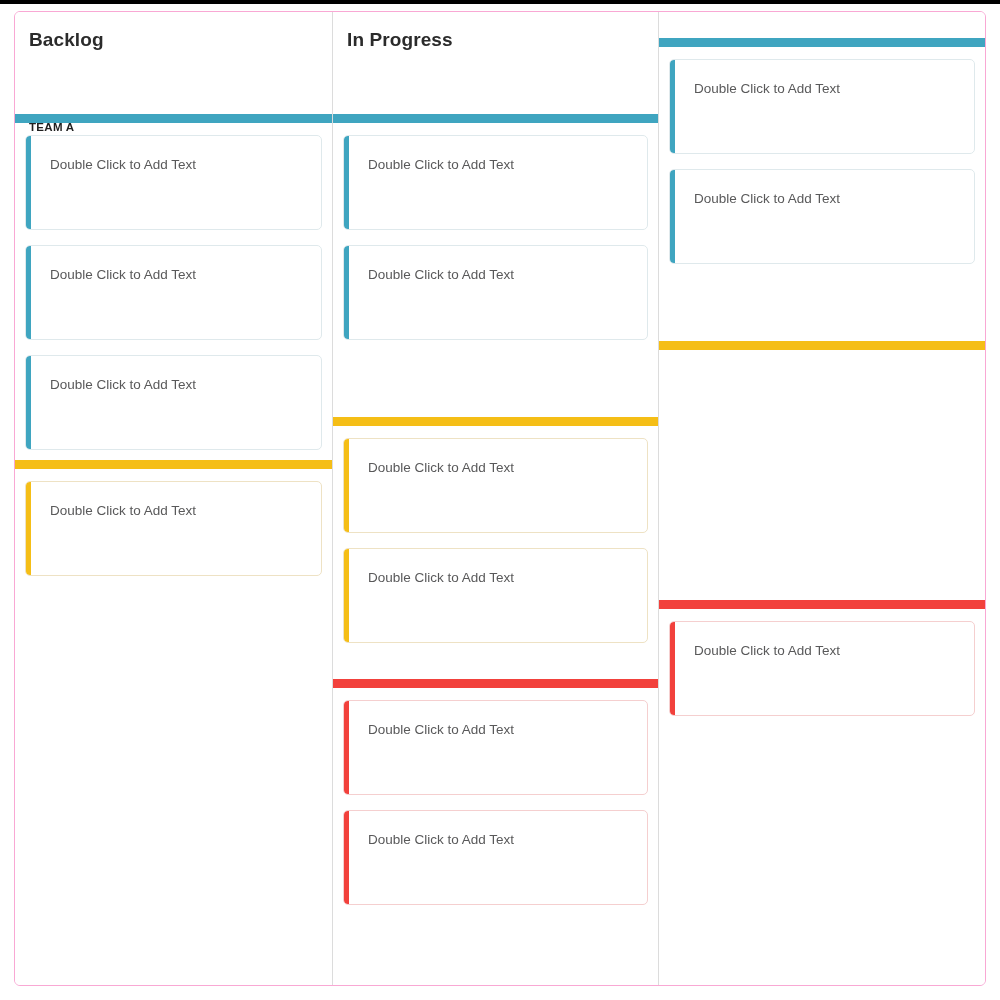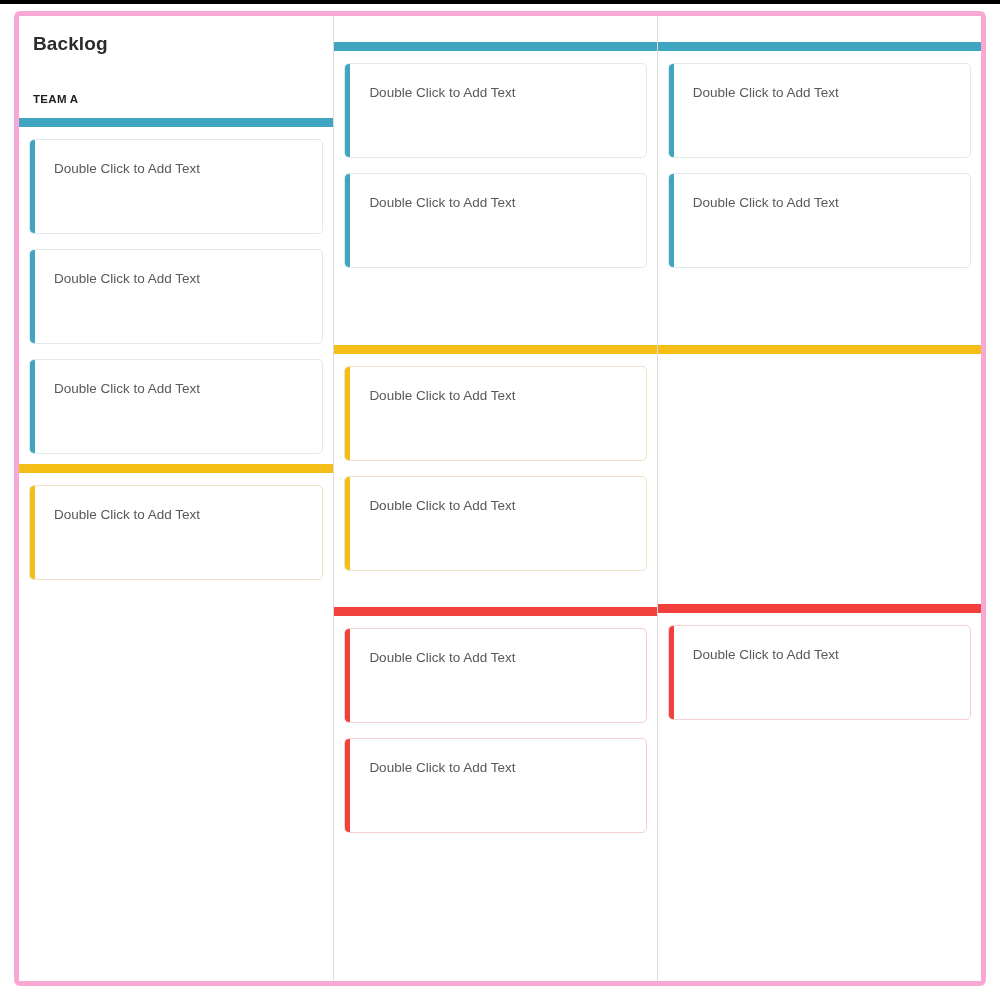--- a/index.html
+++ b/index.html
@@ -21,21 +21,21 @@
     background: #000000;
   }
 
   #board {
     position: absolute;
     left: 14px;
     top: 11px;
     width: 972px;
     height: 975px;
     background: #ffffff;
-    border: 5px solid #f9a8d4;
+    border: 1px solid #f9a8d4;
     border-radius: 6px;
     display: flex;
     flex-direction: row;
     overflow: hidden;
   }
 
   .column {
     position: relative;
     display: flex;
     flex-direction: column;
@@ -71,20 +71,21 @@
     display: flex;
     align-items: flex-start;
     flex: 0 0 auto;
   }
   .lane-label {
     font-size: 11.5px;
     font-weight: bold;
     color: #1f1f1f;
     letter-spacing: 0.3px;
     line-height: 14px;
+    margin-top: 32px;
   }
 
   .lane-bar {
     height: 9px;
     flex: 0 0 auto;
   }
 
   .lane-body {
     padding: 12px 10px 10px 10px;
     flex: 1 1 auto;
@@ -167,20 +168,23 @@
         <div class="card accent-yellow">
           <span class="card-accent" style="background:#F5BE16"></span>
           <span class="card-text">Double Click to Add Text</span>
         </div>
       </div>
     </div>
 
   </div>
 
   <div class="column col-inprogress">
+    <div class="col-head">
+      <div class="col-title">In Progress</div>
+    </div>
 
     <div class="lane lane-a">
       <div class="lane-label-slot"></div>
       <div class="lane-bar" style="background:#3FA5C0"></div>
       <div class="lane-body">
         <div class="card accent-teal">
           <span class="card-accent" style="background:#3FA5C0"></span>
           <span class="card-text">Double Click to Add Text</span>
         </div>
         <div class="card accent-teal">

